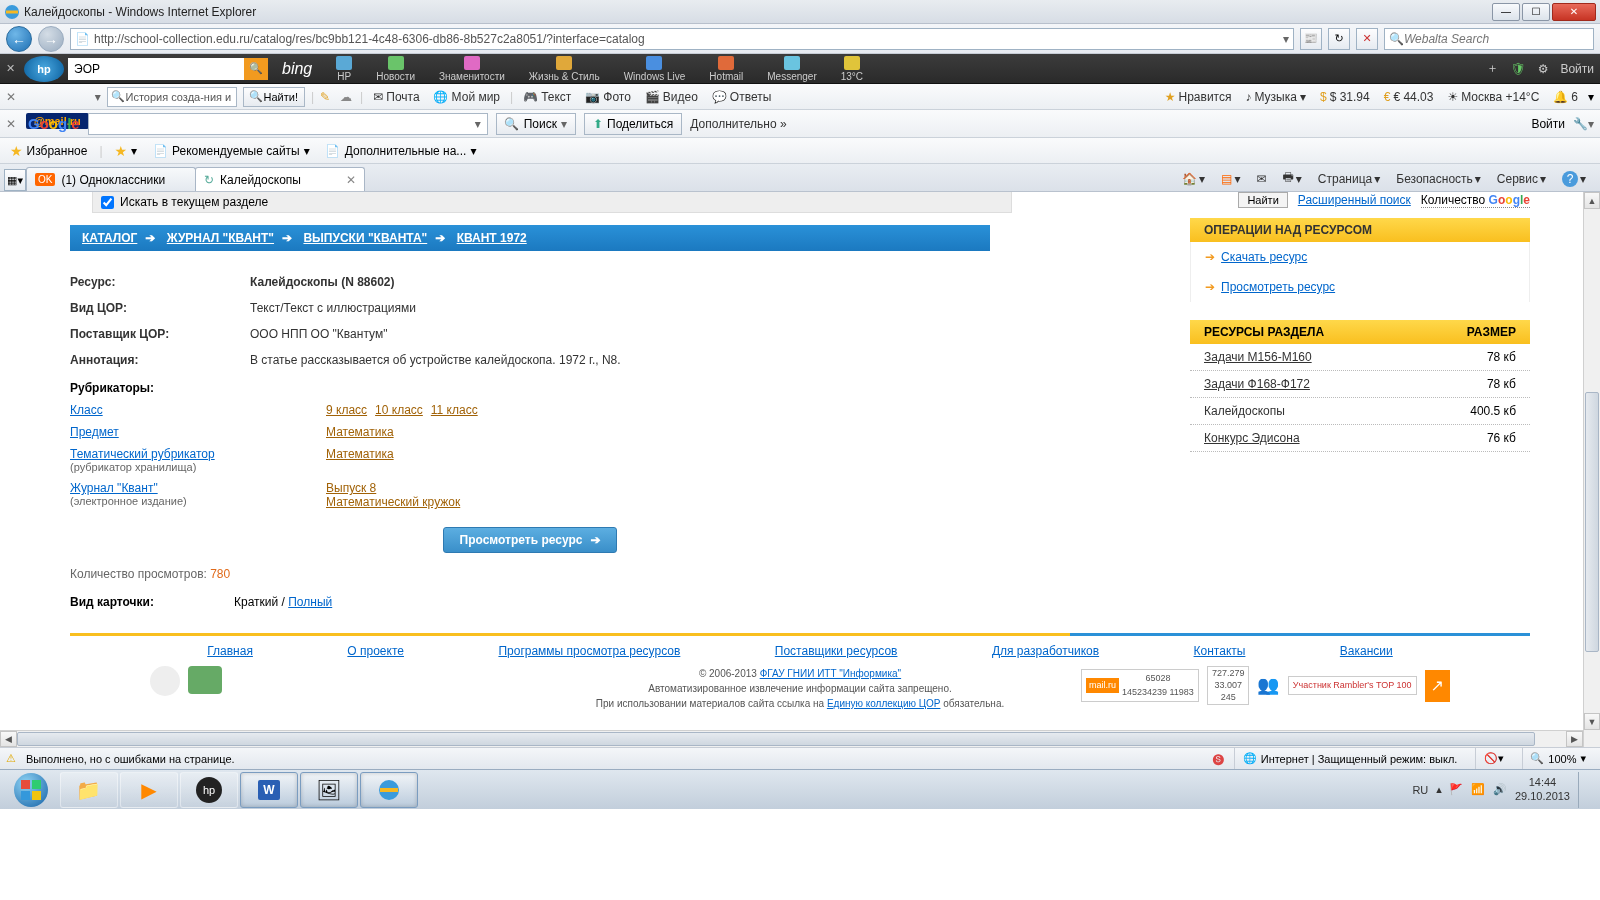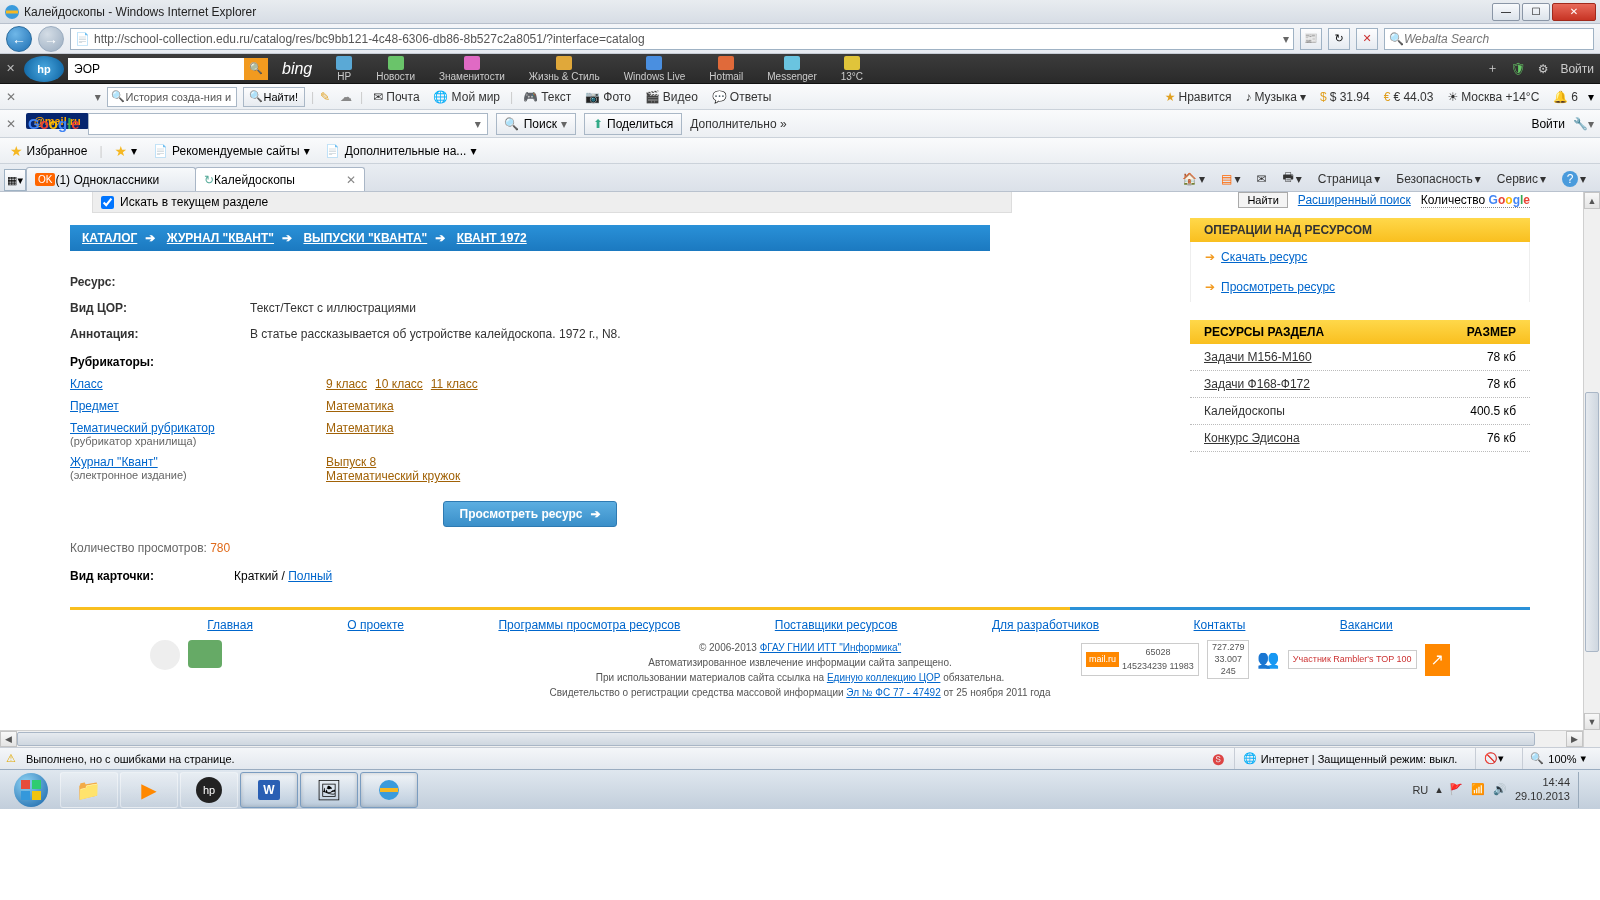--- a/index.html
+++ b/index.html
@@ -58,21 +58,21 @@
 .goog-bar .spacer { flex:1; }
 
 
 .fav-bar { height:26px; background:linear-gradient(#fafbfc,#eceff3); border-bottom:1px solid #cbd2da; display:flex; align-items:center; padding:0 6px; gap:8px; font-size:12px; }
 .fav-item { display:flex; align-items:center; gap:4px; padding:2px 4px; }
 .star { color:#f5b823; font-size:14px; }
 
 
 .tab-row { height:28px; background:linear-gradient(#e9edf2,#dbe1e9); border-bottom:1px solid #b9c2ce; display:flex; align-items:flex-end; padding:0 4px; }
 .tabs { display:flex; gap:0; height:24px; }
-.tab { height:24px; min-width:170px; border:1px solid #a9b6c6; border-bottom:none; background:linear-gradient(#f7f9fb,#e4e9ef); display:flex; align-items:center; padding:0 8px; font-size:12px; border-radius:3px 3px 0 0; margin-right:-1px; }
+.tab { height:24px; min-width:170px; border:1px solid #a9b6c6; border-bottom:none; background:linear-gradient(#f7f9fb,#e4e9ef); display:flex; align-items:center; padding:0 8px; gap:6px; font-size:12px; border-radius:3px 3px 0 0; margin-right:-1px; }
 .tab.active { background:#fff; }
 .tab .tab-x { margin-left:auto; color:#888; }
 .tab-tools { margin-left:auto; display:flex; align-items:center; gap:8px; padding:0 6px; font-size:12px; color:#333; }
 .tool-btn { display:flex; align-items:center; gap:2px; padding:2px 4px; }
 
 
 .page { position:relative; height:555px; overflow:hidden; background:#fff; }
 .page-inner { padding:0 70px; }
 
 .search-in-section { background:#eee; padding:3px 8px; display:flex; align-items:center; gap:6px; font-size:12px; margin-left:22px; width:920px; border:1px solid #ddd; border-top:none; }
@@ -150,21 +150,21 @@
 
 
 .taskbar { height:40px; background:linear-gradient(#dfe7ef,#c2cedb); border-top:1px solid #9aacc0; display:flex; align-items:center; padding:0 4px; gap:2px; }
 .start-orb { width:54px; height:36px; display:flex; align-items:center; justify-content:center; }
 .start-orb .orb { width:34px; height:34px; border-radius:50%; background:radial-gradient(circle at 35% 30%,#8fd3f4,#1461a6); display:grid; grid-template:1fr 1fr/1fr 1fr; gap:2px; padding:7px; }
 .start-orb .q1{background:#e74c3c}.start-orb .q2{background:#2ecc71}.start-orb .q3{background:#3498db}.start-orb .q4{background:#f1c40f}
 .task-btn { width:58px; height:36px; border:1px solid rgba(255,255,255,0.4); background:linear-gradient(rgba(255,255,255,0.3),rgba(255,255,255,0.05)); border-radius:3px; display:flex; align-items:center; justify-content:center; }
 .task-btn.active { background:linear-gradient(rgba(255,255,255,0.6),rgba(180,200,220,0.6)); border-color:#7a9cc0; box-shadow:inset 0 0 4px rgba(0,0,0,0.2); }
 .taskbar .spacer { flex:1; }
 .tray { display:flex; align-items:center; gap:8px; padding:0 8px; font-size:11px; color:#333; }
-.tray .clock { text-align:right; line-height:1.2; }
+.tray .clock { text-align:center; line-height:1.2; }
 </style>
 </head>
 <body>
 
 <div class="titlebar">
   <svg class="ie-icon" viewBox="0 0 16 16">
       <circle cx="8" cy="8" r="7" fill="#3a9bdc"></circle>
       <path d="M2 8h12" stroke="#f5b823" stroke-width="3"></path>
     </svg>
   <div class="title">Калейдоскопы - Windows Internet Explorer</div>
@@ -383,24 +383,29 @@
       <a>КАТАЛОГ</a><span class="sep">➔</span>
       <a>ЖУРНАЛ "КВАНТ"</a><span class="sep">➔</span>
       <a>ВЫПУСКИ "КВАНТА"</a><span class="sep">➔</span>
       <a>КВАНТ 1972</a>
     </div>
 
     <div class="content-cols">
       <div class="left-col">
         <div class="info-row">
             <div class="info-label">Ресурс:</div>
+            <div class="info-val" style="font-weight:bold">Калейдоскопы (N 88602)</div>
           </div>
         <div class="info-row">
             <div class="info-label">Вид ЦОР:</div>
             <div class="info-val">Текст/Текст с иллюстрациями</div>
+          </div>
+        <div class="info-row">
+            <div class="info-label">Поставщик ЦОР:</div>
+            <div class="info-val">ООО НПП ОО "Квантум"</div>
           </div>
         <div class="info-row">
             <div class="info-label">Аннотация:</div>
             <div class="info-val">В статье рассказывается об устройстве калейдоскопа. 1972 г., N8.</div>
           </div>
 
         <div class="rubr-head">Рубрикаторы:</div>
         <div class="rubr-table">
           <div class="rubr-row">
               <div class="rubr-key"><a>Класс</a></div>
@@ -482,21 +487,20 @@
       <a>Вакансии</a>
     </div>
     <div class="foot-info">
       <div class="foot-counters-left">
         <span style="width:30px;height:30px;border-radius:50%;background:#eee;display:inline-block"></span>
         <span style="width:34px;height:28px;background:#6a6;border-radius:4px;display:inline-block"></span>
       </div>
       <div><span>© 2006-2013</span> <a>ФГАУ ГНИИ ИТТ "Информика"</a></div>
       <div>Автоматизированное извлечение информации сайта запрещено.</div>
       <div><span>При использовании материалов сайта ссылка на</span> <a>Единую коллекцию ЦОР</a> <span>обязательна.</span></div>
-      <div><span>Свидетельство о регистрации средства массовой информации</span> <a>Эл № ФС 77 - 47492</a> <span>от 25 ноября 2011 года</span></div>
       <div class="foot-counters-right">
         <div class="counter-badge">
             <span style="background:#f80;color:#fff;padding:1px 3px">mail.ru</span>
             <div>
               <div>65028</div>
               <div>145234239  11983</div>
             </div>
           </div>
         <div class="counter-badge" style="flex-direction:column;line-height:1">
             <span>727.279</span>

